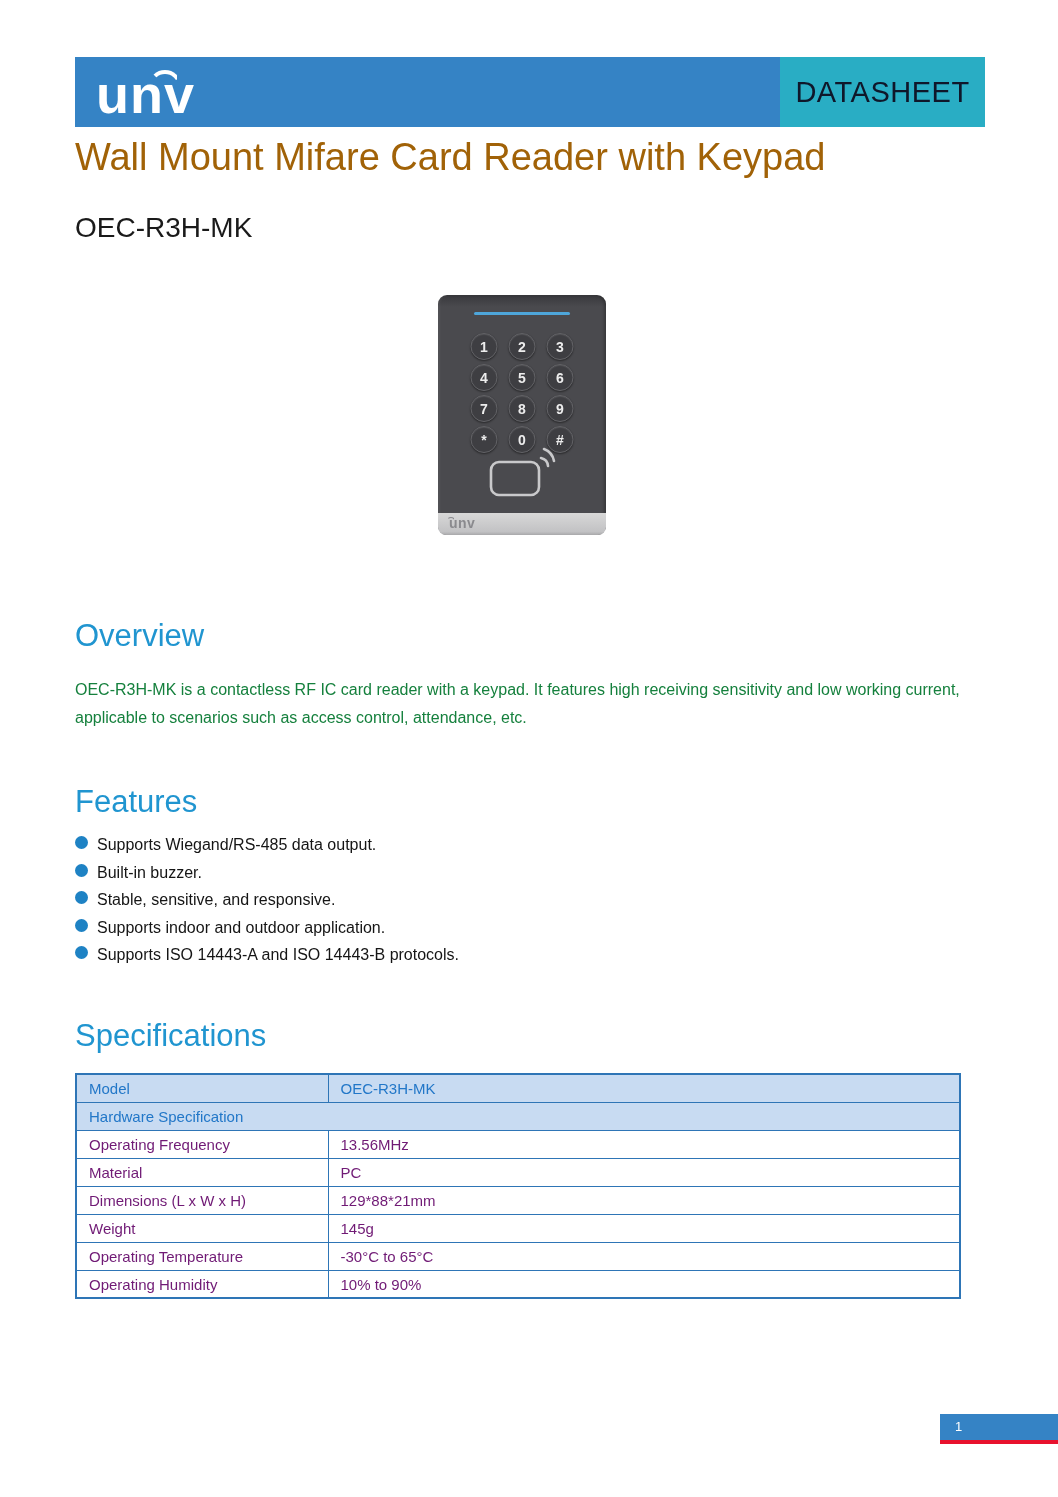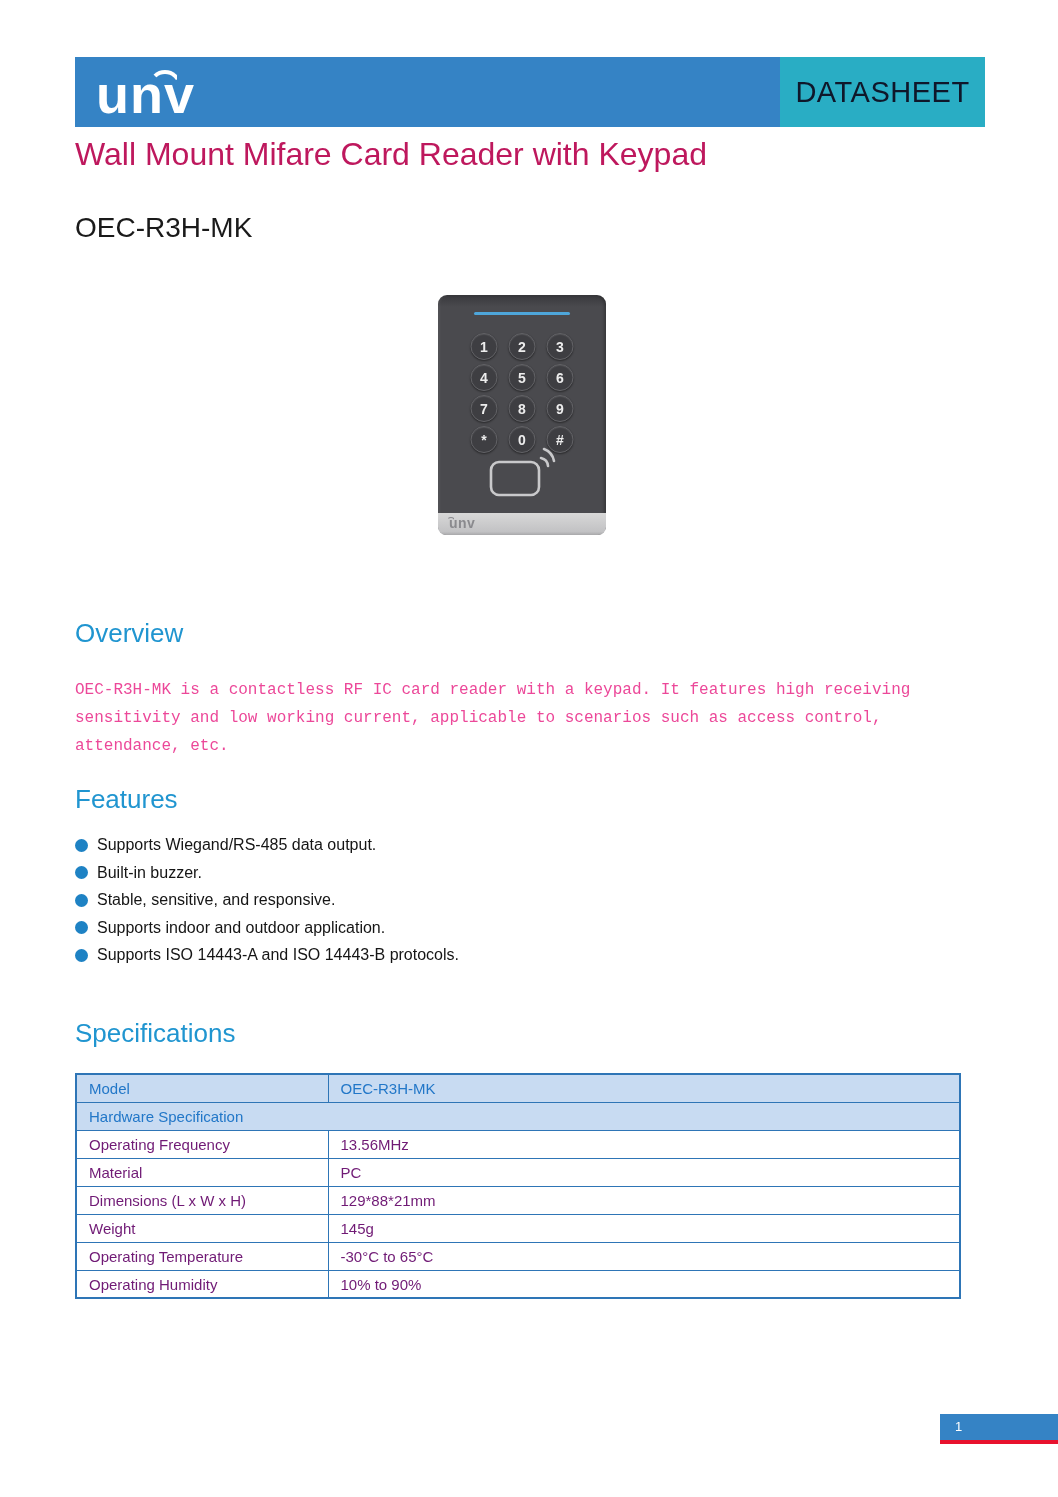--- a/index.html
+++ b/index.html
@@ -12,22 +12,22 @@
   .logo { position:absolute; left:21px; top:0; height:70px; line-height:74px; color:#fff;
           font-size:54px; font-weight:700; letter-spacing:1px; }
   .logo-arc { position:absolute; left:53px; top:13px; width:32px; height:15px;
               border:4px solid transparent; border-top:4px solid #fff;
               border-radius:50% 50% 0 0 / 100% 100% 0 0; }
   .badge { position:absolute; right:0; top:0; width:205px; height:70px; background:#29ADC4;
            color:#0f172a; font-size:29px; font-weight:400; letter-spacing:0.5px;
            display:flex; align-items:center; justify-content:center; }
 
   
-  .doc-title { position:absolute; left:75px; top:136px; width:910px; color:#be185d;
-               font-size:32px; font-weight:400; }
+  .doc-title { position:absolute; left:75px; top:136px; width:910px; color:#a16207;
+               font-size:38px; font-weight:400; }
   .model-title { position:absolute; left:75px; top:212px; color:#1a1a1a; font-size:28px; font-weight:400; }
 
   
   .device { position:absolute; left:438px; top:295px; width:168px; height:240px; }
   .device-body { position:absolute; left:0; top:0; right:0; bottom:0;
                  background:linear-gradient(180deg,#39393d 0%, #4a4a4e 5%, #4a4a4e 96%, #404044 100%);
                  border-radius:9px;
                  box-shadow:inset 2px 0 2px rgba(255,255,255,0.05), inset -2px 0 3px rgba(0,0,0,0.25); }
   .device-line { position:absolute; left:36px; top:17px; width:96px; height:3px;
                  background:#4EA6DA; border-radius:2px; }
@@ -41,27 +41,27 @@
   .device-strip { position:absolute; left:0; right:0; bottom:0; height:22px;
                   background:linear-gradient(180deg,#D8D8D8 0%, #C2C2C4 85%, #A8A8AA 100%);
                   border-radius:0 0 8px 8px; }
   .strip-logo { position:absolute; left:11px; top:2px; color:#8A8A8E; font-size:14px;
                 font-weight:700; letter-spacing:0.5px; }
   .strip-arc { position:absolute; left:9px; top:4px; width:8px; height:4px;
                border:1.5px solid transparent; border-top:1.5px solid #8A8A8E;
                border-radius:50% 50% 0 0 / 100% 100% 0 0; }
 
   
-  .section-heading { position:absolute; left:75px; color:#2095D0; font-size:26px; font-weight:400;text-align:center; }
+  .section-heading { position:absolute; left:75px; color:#2095D0; font-size:31px; font-weight:400;text-align:center; }
   .overview-heading { top:618px; }
-  .overview-body { position:absolute; left:75px; top:676px; width:912px; color:#ec4899;
-                   font-size:16px; line-height:28px; font-weight:400;font-family:Liberation Mono, monospace; }
+  .overview-body { position:absolute; left:75px; top:676px; width:912px; color:#15803d;
+                   font-size:16px; line-height:28px; font-weight:400; }
   .features-heading { top:784px; }
   .features-list { position:absolute; left:75px; top:836px; width:910px; list-style:none; }
-  .feature-item { display:flex; align-items:center; height:18px; margin-bottom:9.5px;
+  .feature-item { display:flex; height:18px; margin-bottom:9.5px;
                   color:#151515; font-size:16px; }
   .bullet { flex:0 0 13px; width:13px; height:13px; border-radius:50%; background:#1E82C4;
             margin-right:9px; }
   .specs-heading { top:1018px; }
 
   
   .spec-table { position:absolute; left:75px; top:1073px; width:886px; border-collapse:collapse;
                 border:2px solid #2E75B6;padding-left:12px; }
   .spec-table td { border:1px solid #2E75B6; height:28px; padding:1px 8px 0 12px;
                    font-size:15px; color:#701a75; vertical-align:middle; }

